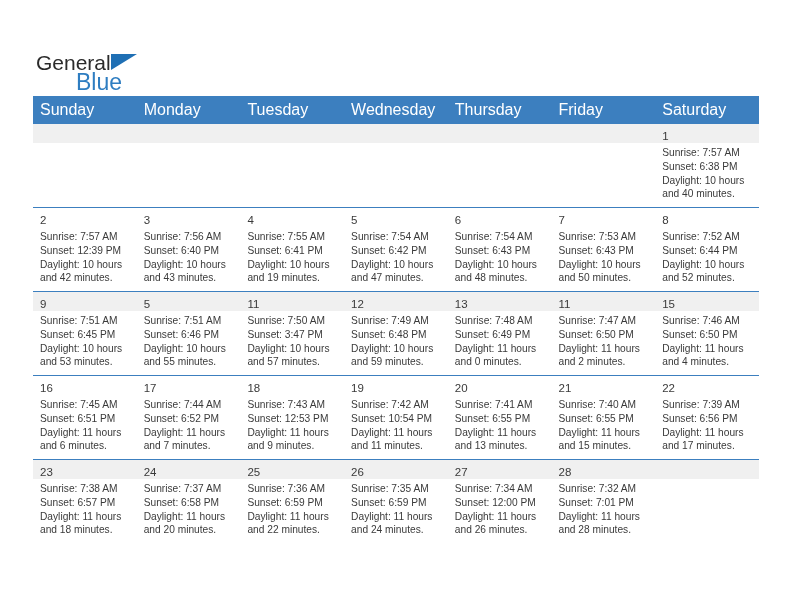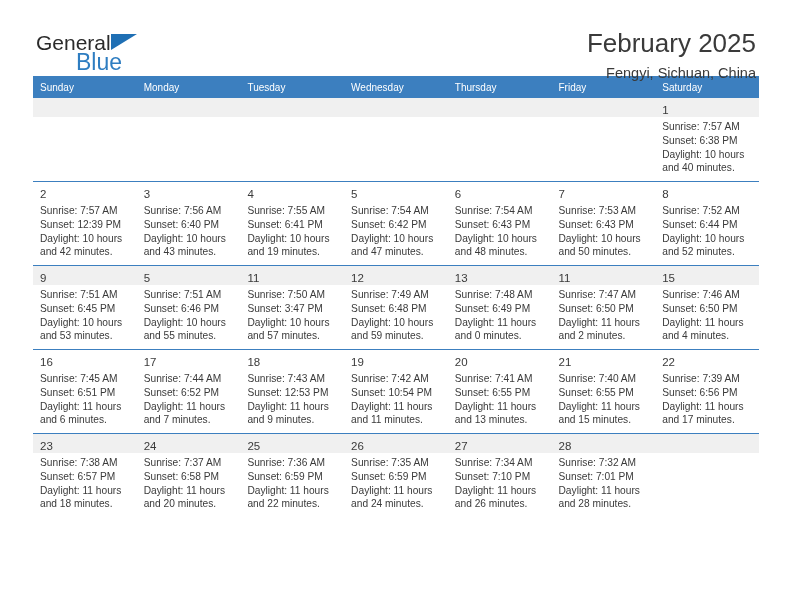--- a/index.html
+++ b/index.html
@@ -21,20 +21,21 @@
     box-sizing: border-box;
     padding: 0 33px;
   }
 
   
   .header {
     position: relative;
     height: 72px;
     padding-top: 16px;
     box-sizing: border-box;
+    margin-top: 20px;
   }
   .logo {
     position: absolute;
     left: 3px;
     top: 32px;
     width: 130px;
     height: 44px;
   }
   .logo-general {
     font-size: 21px;
@@ -85,21 +86,21 @@
   
   .calendar {
     margin-top: 4px;
     width: 726px;
     border-collapse: collapse;
     table-layout: fixed;
   }
   .calendar th {
     background: #3c7fbf;
     color: #ffffff;
-    font-size: 10px;
+    font-size: 16px;
     font-weight: normal;
     text-align: left;
     padding: 5px 0 5px 7px;
     height: 12px;
     border: none;
   }
   .calendar td {
     vertical-align: top;
     padding: 0;
     border: none;
@@ -143,24 +144,20 @@
 </style>
 </head>
 <body>
 
 <div class="page">
 
   <div class="header">
     <div class="logo">
       <span class="logo-general">General</span><span class="logo-tri"></span>
       <span class="logo-blue">Blue</span>
-    </div>
-    <div class="title-block">
-      <div class="month-title">February 2025</div>
-      <div class="location">Fengyi, Sichuan, China</div>
     </div>
   </div>
 
   <table class="calendar">
     <thead>
       <tr>
         <th>Sunday</th>
         <th>Monday</th>
         <th>Tuesday</th>
         <th>Wednesday</th>
@@ -493,21 +490,21 @@
                 <div class="cell-line">Daylight: 11 hours</div>
                 <div class="cell-line">and 24 minutes.</div>
               </div>
             </div>
           </td>
           <td>
             <div class="cell shaded">
               <div class="daynum-bar"><span class="daynum">27</span></div>
               <div class="cell-body">
                 <div class="cell-line">Sunrise: 7:34 AM</div>
-                <div class="cell-line">Sunset: 7:10 PM</div>
+                <div class="cell-line">Sunset: 12:00 PM</div>
                 <div class="cell-line">Daylight: 11 hours</div>
                 <div class="cell-line">and 26 minutes.</div>
               </div>
             </div>
           </td>
           <td>
             <div class="cell shaded">
               <div class="daynum-bar"><span class="daynum">28</span></div>
               <div class="cell-body">
                 <div class="cell-line">Sunrise: 7:32 AM</div>

